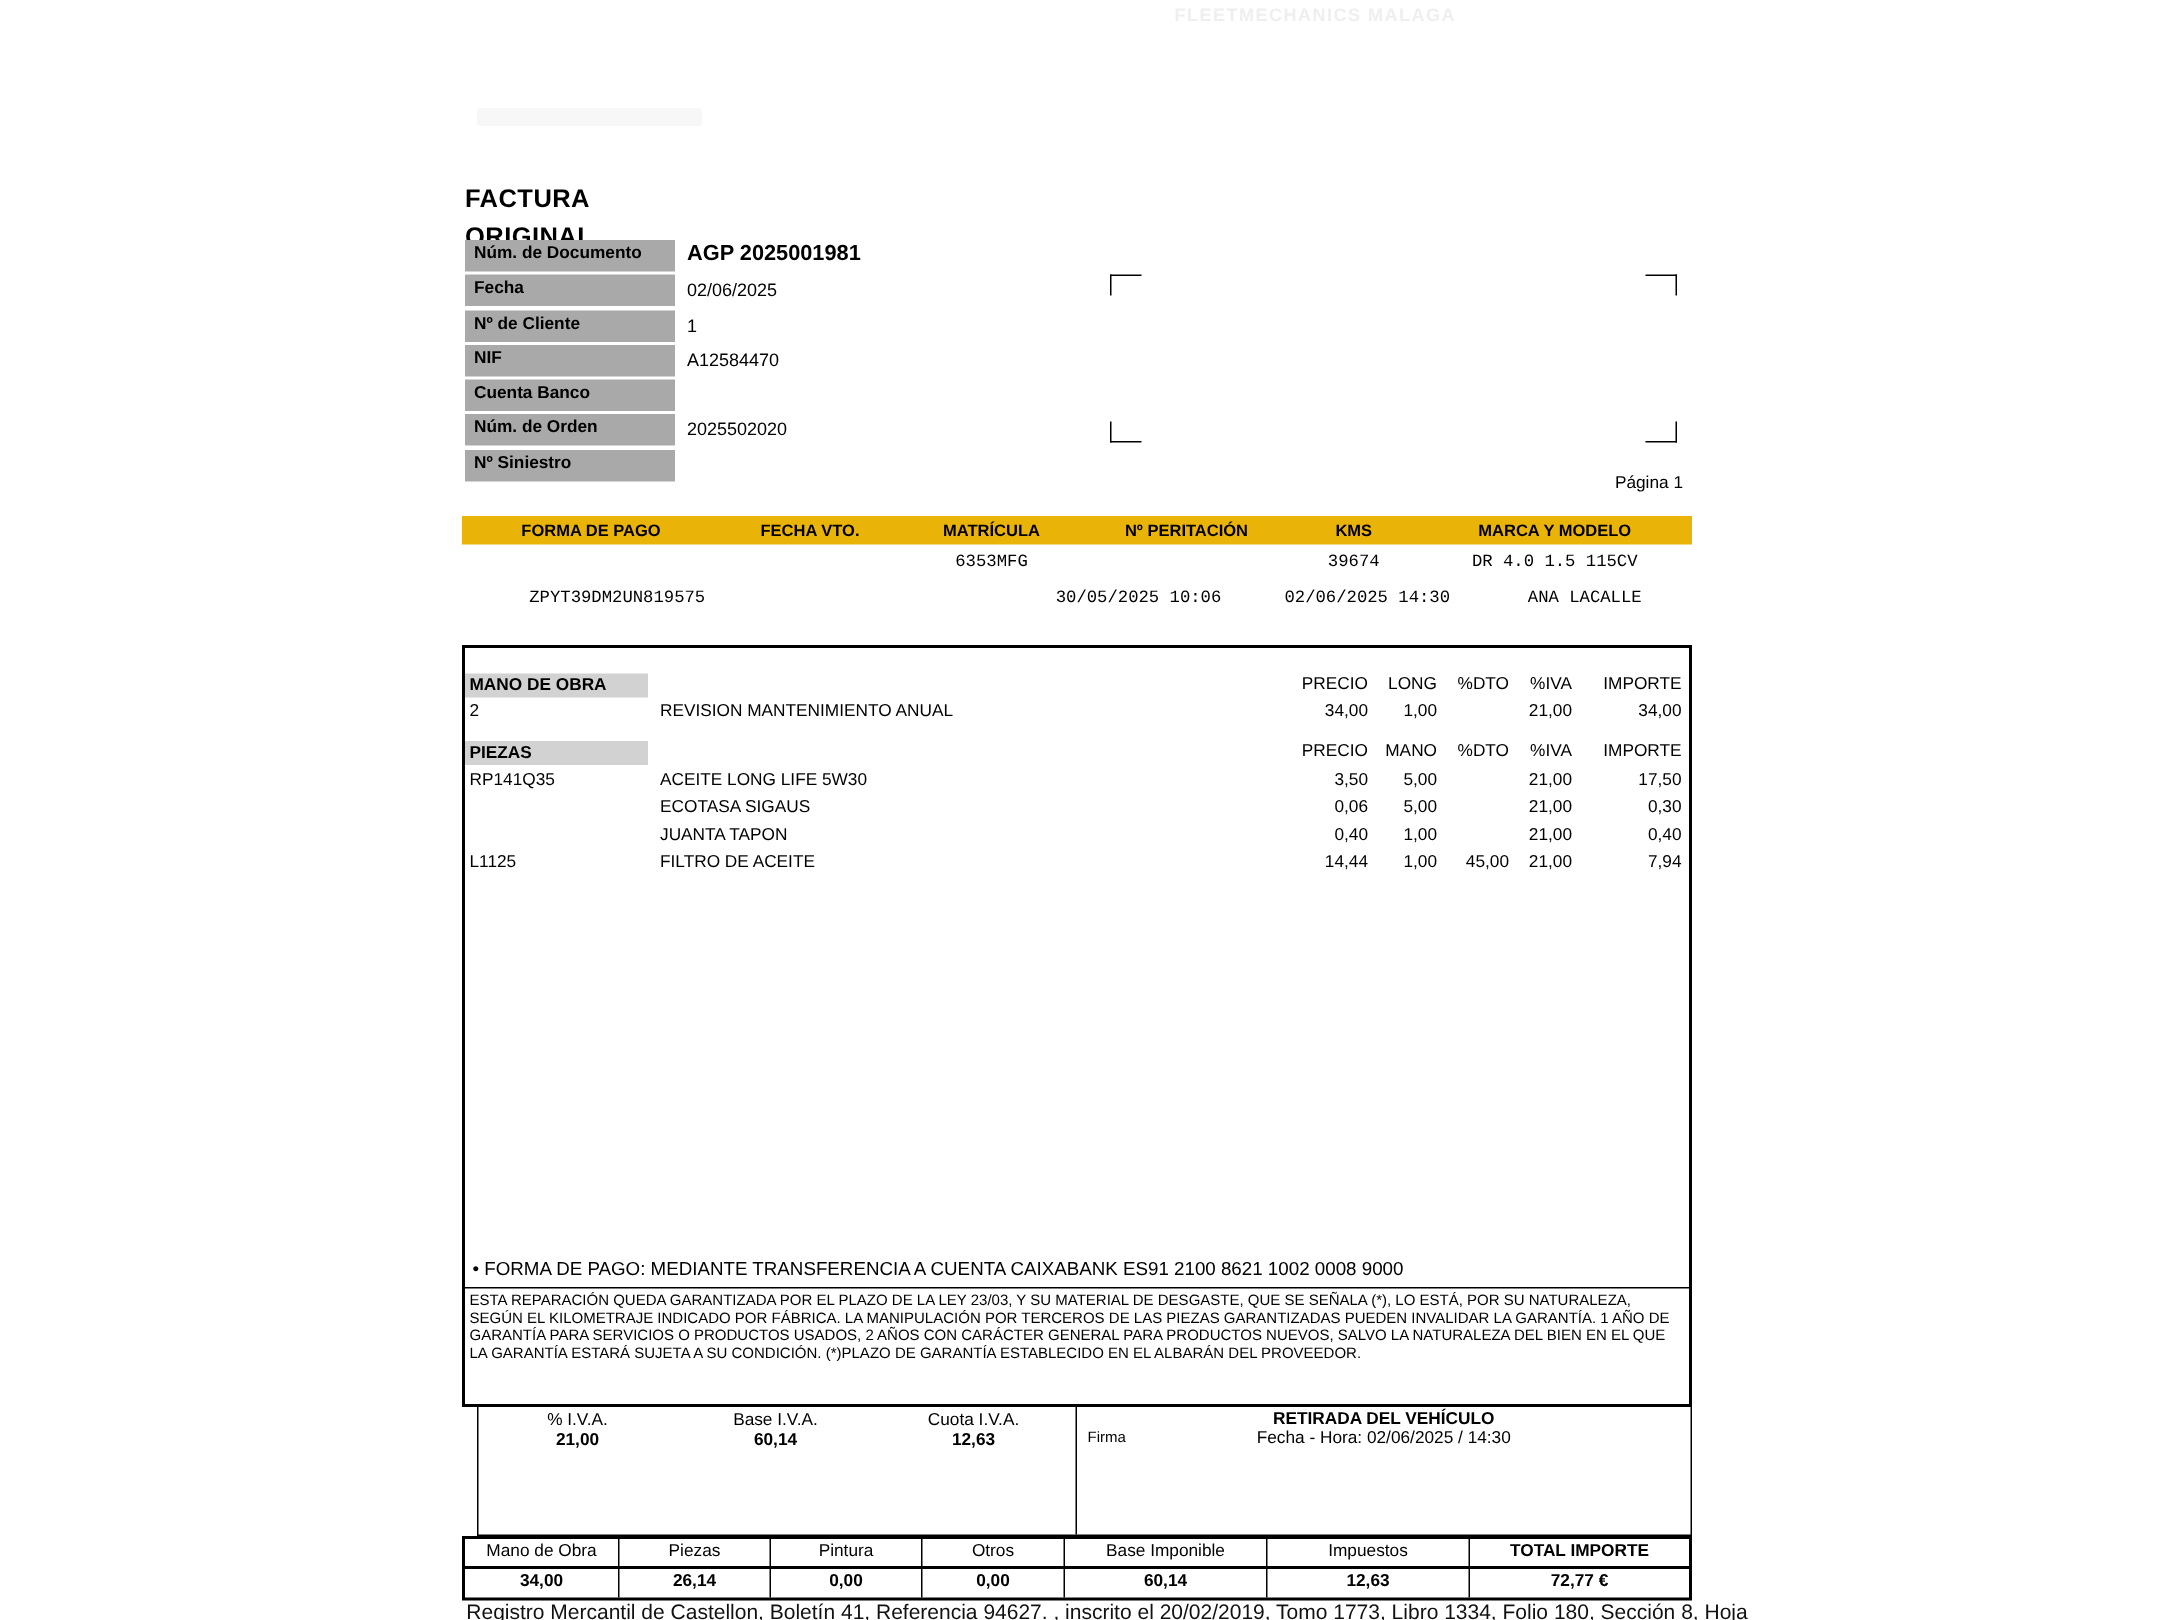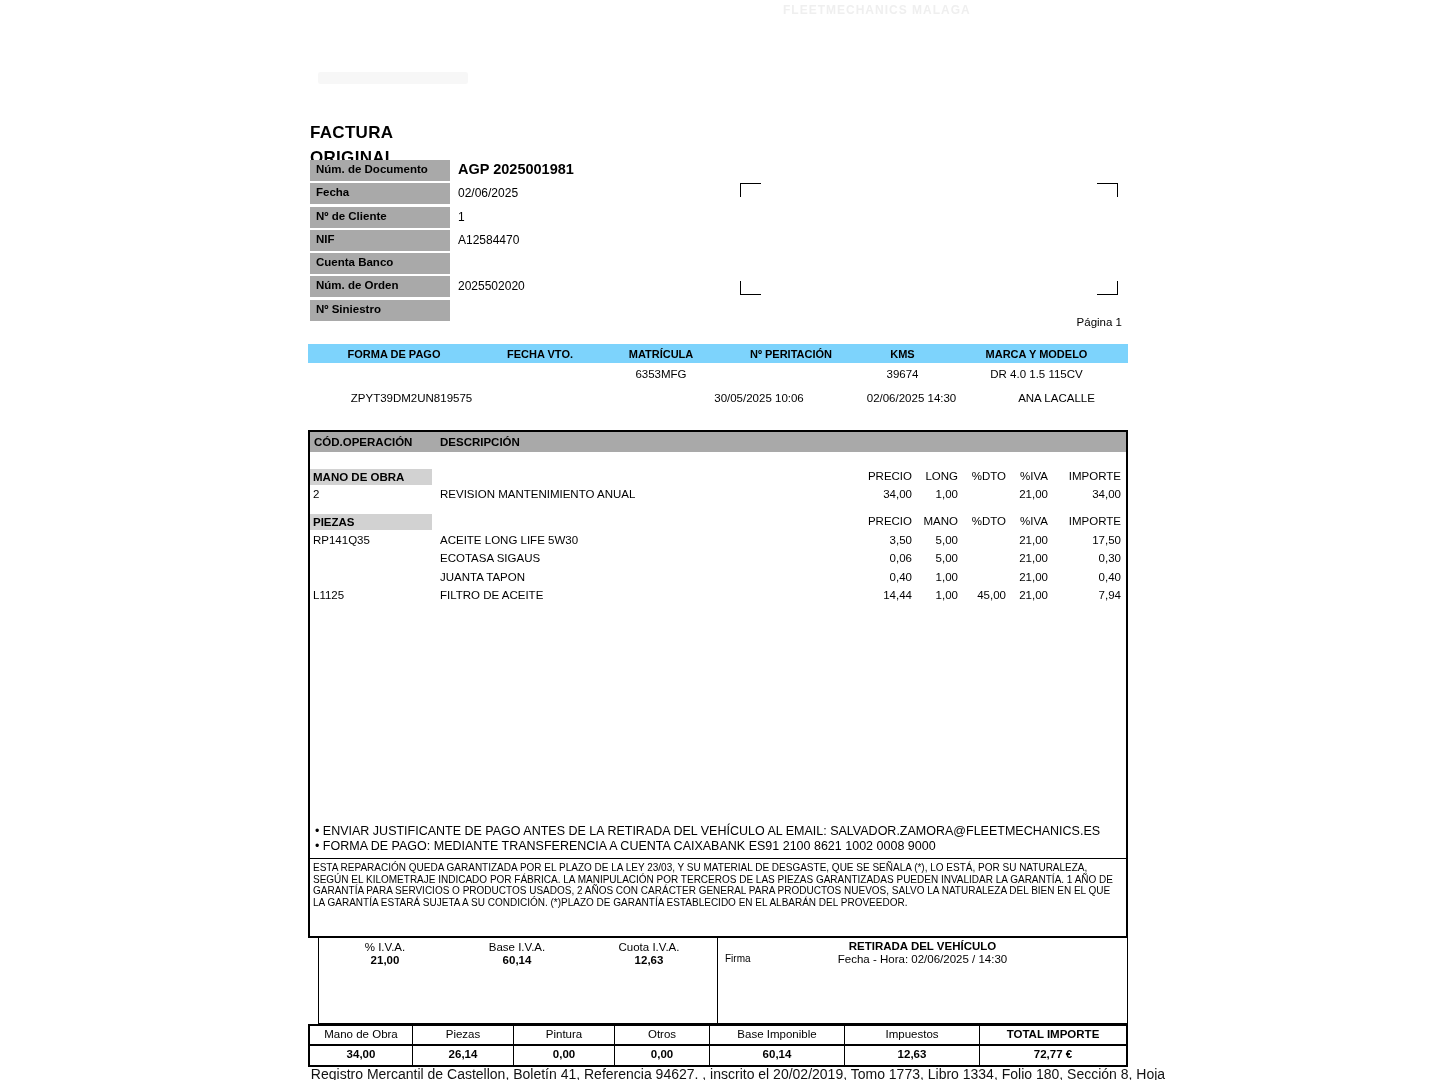--- a/index.html
+++ b/index.html
@@ -32,24 +32,24 @@
   .corner.tr{right:0;top:0;border-right:1.5px solid #000;border-top:1.5px solid #000;}
   .corner.bl{left:0;bottom:0;border-left:1.5px solid #000;border-bottom:1.5px solid #000;}
   .corner.br{right:0;bottom:0;border-right:1.5px solid #000;border-bottom:1.5px solid #000;}
   .addr-lines{position:absolute;left:23px;top:17px;font-size:13.5px;line-height:17.5px;}
 
   .pagina{top:316px;left:1000px;width:122px;text-align:right;font-size:11.5px;}
 
   
   .vt{left:308px;width:820px;}
   .vt1{top:344px;}
-  .vt-head{display:flex;background:#7dd3fc;height:19px;align-items:center;}
+  .vt-head{display:flex;background:#eab308;height:19px;align-items:center;}
   .vt-head span{font-size:11px;font-weight:bold;text-align:center;}
   .vt-vals{display:flex;height:22px;align-items:center;}
-  .vt-vals span{font-size:11.5px;text-align:center;}
+  .vt-vals span{font-size:11.5px;text-align:center;font-family:Liberation Mono, monospace;}
   .vt2{top:387px;}
   .c1-1{width:172px;} .c1-2{width:120px;} .c1-3{width:122px;} .c1-4{width:138px;} .c1-5{width:85px;} .c1-6{width:183px;}
   .c2-1{width:207px;} .c2-2{width:165px;} .c2-3{width:158px;} .c2-4{width:147px;} .c2-5{width:143px;}
 
   
   .items{top:430px;left:308px;width:820px;height:508px;border:2px solid #000;
          box-sizing:border-box;display:flex;flex-direction:column;}
   .items-headbar{background:#a9a9a9;height:20px;display:flex;align-items:center;flex:none;}
   .items-headbar span{font-size:11.5px;font-weight:bold;}
   .ih-code{padding-left:4px;width:124px;}
@@ -171,24 +171,20 @@
   <div class="vt-vals">
     <span class="c2-1">ZPYT39DM2UN819575</span>
     <span class="c2-2"></span>
     <span class="c2-3">30/05/2025 10:06</span>
     <span class="c2-4">02/06/2025 14:30</span>
     <span class="c2-5">ANA LACALLE</span>
   </div>
 </div>
 
 <div class="abs items">
-  <div class="items-headbar">
-    <span class="ih-code">CÓD.OPERACIÓN</span>
-    <span class="ih-desc">DESCRIPCIÓN</span>
-  </div>
 
   <div class="spacer14"></div>
 
   <div class="irow sect-row">
     <div><span class="sect-label" style="display:inline-block;">MANO DE OBRA</span></div>
     <div></div>
     <div class="colhead">PRECIO</div>
     <div class="colhead">LONG</div>
     <div class="colhead">%DTO</div>
     <div class="colhead">%IVA</div>
@@ -247,21 +243,20 @@
     <div class="item-code">L1125</div>
     <div class="item-desc">FILTRO DE ACEITE</div>
     <div class="num">14,44</div>
     <div class="num">1,00</div>
     <div class="num">45,00</div>
     <div class="num">21,00</div>
     <div class="num last">7,94</div>
   </div>
 
   <div class="notes">
-    <div>• ENVIAR JUSTIFICANTE DE PAGO ANTES DE LA RETIRADA DEL VEHÍCULO AL EMAIL: SALVADOR.ZAMORA@FLEETMECHANICS.ES</div>
     <div>• FORMA DE PAGO: MEDIANTE TRANSFERENCIA A CUENTA CAIXABANK ES91 2100 8621 1002 0008 9000</div>
   </div>
 
   <div class="warranty">ESTA REPARACIÓN QUEDA GARANTIZADA POR EL PLAZO DE LA LEY 23/03, Y SU MATERIAL DE DESGASTE, QUE SE SEÑALA (*), LO ESTÁ, POR SU NATURALEZA, SEGÚN EL KILOMETRAJE INDICADO POR FÁBRICA. LA MANIPULACIÓN POR TERCEROS DE LAS PIEZAS GARANTIZADAS PUEDEN INVALIDAR LA GARANTÍA. 1 AÑO DE GARANTÍA PARA SERVICIOS O PRODUCTOS USADOS, 2 AÑOS CON CARÁCTER GENERAL PARA PRODUCTOS NUEVOS, SALVO LA NATURALEZA DEL BIEN EN EL QUE LA GARANTÍA ESTARÁ SUJETA A SU CONDICIÓN. (*)PLAZO DE GARANTÍA ESTABLECIDO EN EL ALBARÁN DEL PROVEEDOR.</div>
 </div>
 
 <div class="abs summary">
   <div class="sum-left">
     <div class="sum-col">
       <div class="lbl">% I.V.A.</div>

